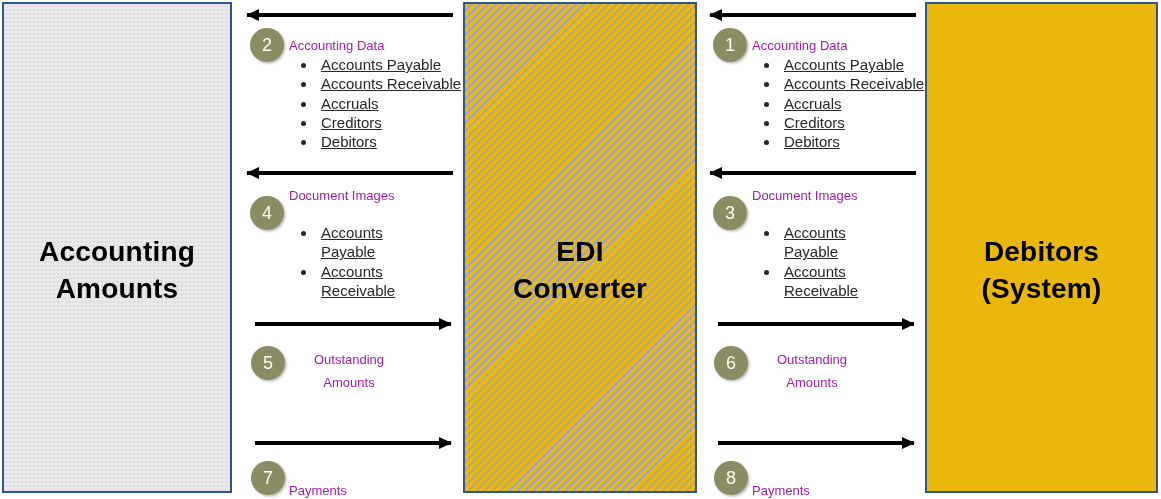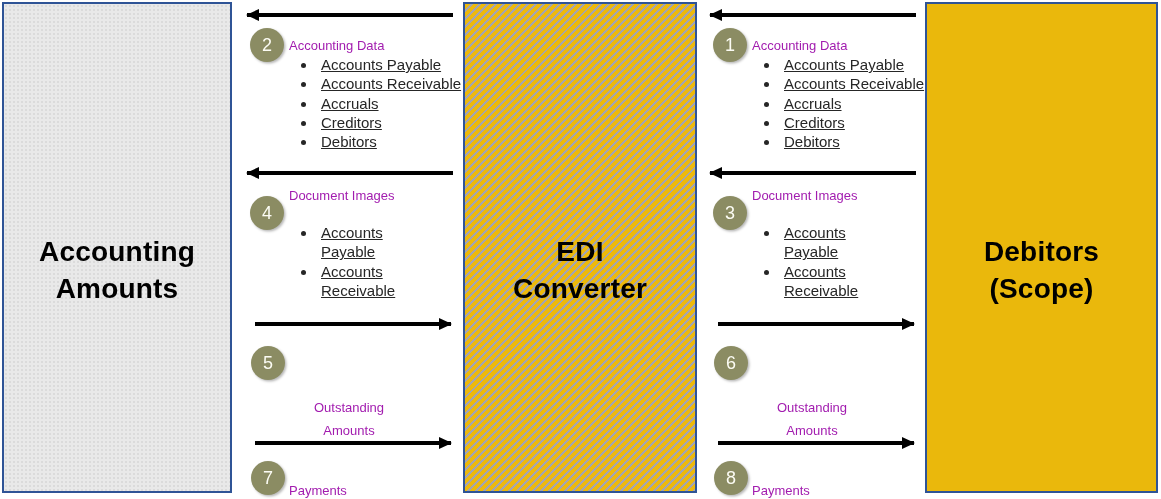--- a/index.html
+++ b/index.html
@@ -70,21 +70,21 @@
     position:absolute; left:52px; margin:0; padding:0 0 0 18px;
     font-size:15px; line-height:19.3px; list-style:disc outside; color:#262626;
   }
   .bullets li { padding-left:4px;text-decoration:underline; }
   .bullets-wide   { width:168px; }
   .bullets-narrow { width:112px; }
 
   
   .r1-arrow { top:13px; }  .r1-badge { top:28px;  left:3px; } .r1-label { top:36px; }  .r1-list { top:55px; }
   .r2-arrow { top:171px; } .r2-badge { top:196px; left:3px; } .r2-label { top:186px; } .r2-list { top:223px; }
-  .r3-arrow { top:322px; } .r3-badge { top:346px; left:4px; } .r3-label { top:348px;margin-top:48px; }
+  .r3-arrow { top:322px; } .r3-badge { top:346px; left:4px; } .r3-label { top:348px; }
   .r4-arrow { top:441px; } .r4-badge { top:461px; left:4px; } .r4-label { top:481px; }
 </style>
 </head>
 <body>
 
 <div class="canvas">
 
   <div class="box box-left">
     <div class="box-title">
       <span style="display:block">Accounting</span>
@@ -95,21 +95,21 @@
   <div class="box box-middle">
     <div class="box-title">
       <span style="display:block">EDI</span>
       <span style="display:block">Converter</span>
     </div>
   </div>
 
   <div class="box box-right">
     <div class="box-title">
       <span style="display:block">Debitors</span>
-      <span style="display:block">(Scope)</span>
+      <span style="display:block">(System)</span>
     </div>
   </div>
 
   <div class="gap gap-left">
 
     <div class="arrow arrow-left r1-arrow"></div>
     <div class="badge r1-badge">
       <span>2</span>
     </div>
     <div class="flow-label r1-label">Accounting Data</div>

